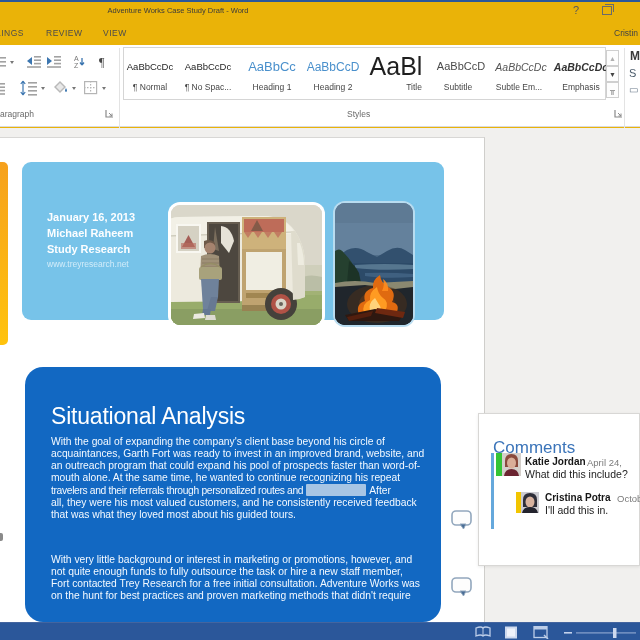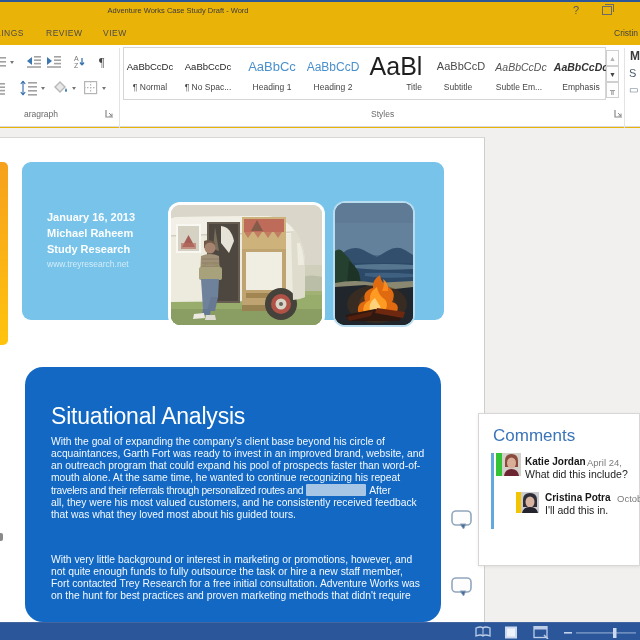--- a/index.html
+++ b/index.html
@@ -15,21 +15,21 @@
   #restore { left:602px; top:6px; width:10px; height:9px; border:1px solid #6a6a6a; }
   #restore i { position:absolute; left:2px; top:-3px; width:9px; height:8px; border:1px solid #6a6a6a; border-bottom:none; border-left:none;}
 
   
   .tab { top:28px; font-size:8.5px; color:#4c4c4c; letter-spacing:.5px; }
   #user { left:614px; top:28px; font-size:8.5px; color:#444; }
 
   
   #ribbon { left:0; top:45px; width:640px; height:82px; background:#fff; border-bottom:1px solid #dbdbdb; }
   .vsep { top:3px; width:1px; height:114px; background:#e3e3e3; }
-  .glabel { top:64px; font-size:8.5px; color:#6a6a6a;margin-left:24px; }
+  .glabel { top:64px; font-size:8.5px; color:#6a6a6a; }
   .launch { top:64px; width:10px; height:10px; }
   .launch svg { display:block; }
 
   
   #gal { left:123px; top:2px; width:483px; height:53px; border:1px solid #d5d5d5; background:#fff; }
   .prev { color:#262626; white-space:nowrap; width:64px; text-align:center; }
   .plabel { top:37px; font-size:8.5px; color:#464646; white-space:nowrap; width:64px; text-align:center; }
   .blue { color:#4a90cc; }
   .galbtn { left:606px; width:13px; height:16px; border:1px solid #cfcfcf; background:#fdfdfd; font-size:7px; color:#777; text-align:center; line-height:15px;}
 
@@ -57,21 +57,21 @@
   .body { left:26px; color:#f3f9ff; font-size:10.3px; line-height:12px; white-space:nowrap; }
   #hl { display:inline-block; width:60px; height:12px; background:#a7c5e4; border-radius:1px;
      vertical-align:-2px; margin:0 3px 0 3px; }
 
   .bub { left:451px; width:22px; height:20px; }
   #smudge { left:0; top:405px; width:3px; height:8px; background:#8a8a8a; border-radius:0 2px 2px 0;}
 
   
   #card { left:478px; top:285px; width:162px; height:153px; background:#fff;
       border:1px solid #d8d7d5; box-shadow:0 1px 3px rgba(0,0,0,.08); }
-  #ctitle { left:14px; top:12px; font-size:17px; color:#3b74b9; }
+  #ctitle { left:14px; top:24px; font-size:17px; color:#3b74b9; }
   #cline { left:12px; top:39px; width:3px; height:76px; background:#65a8dc; }
   .cname { font-size:10px; font-weight:bold; color:#161616; white-space:nowrap; }
   .cdate { font-size:9.5px; color:#7b7b7b; white-space:nowrap; }
   .ctext { font-size:10.5px; color:#1c1c1c; white-space:nowrap; }
 
   
   #status { left:0; top:622px; width:640px; height:18px; background:#2b579a; border-top:1px solid #44659f; }
 </style>
 </head>
 <body>

